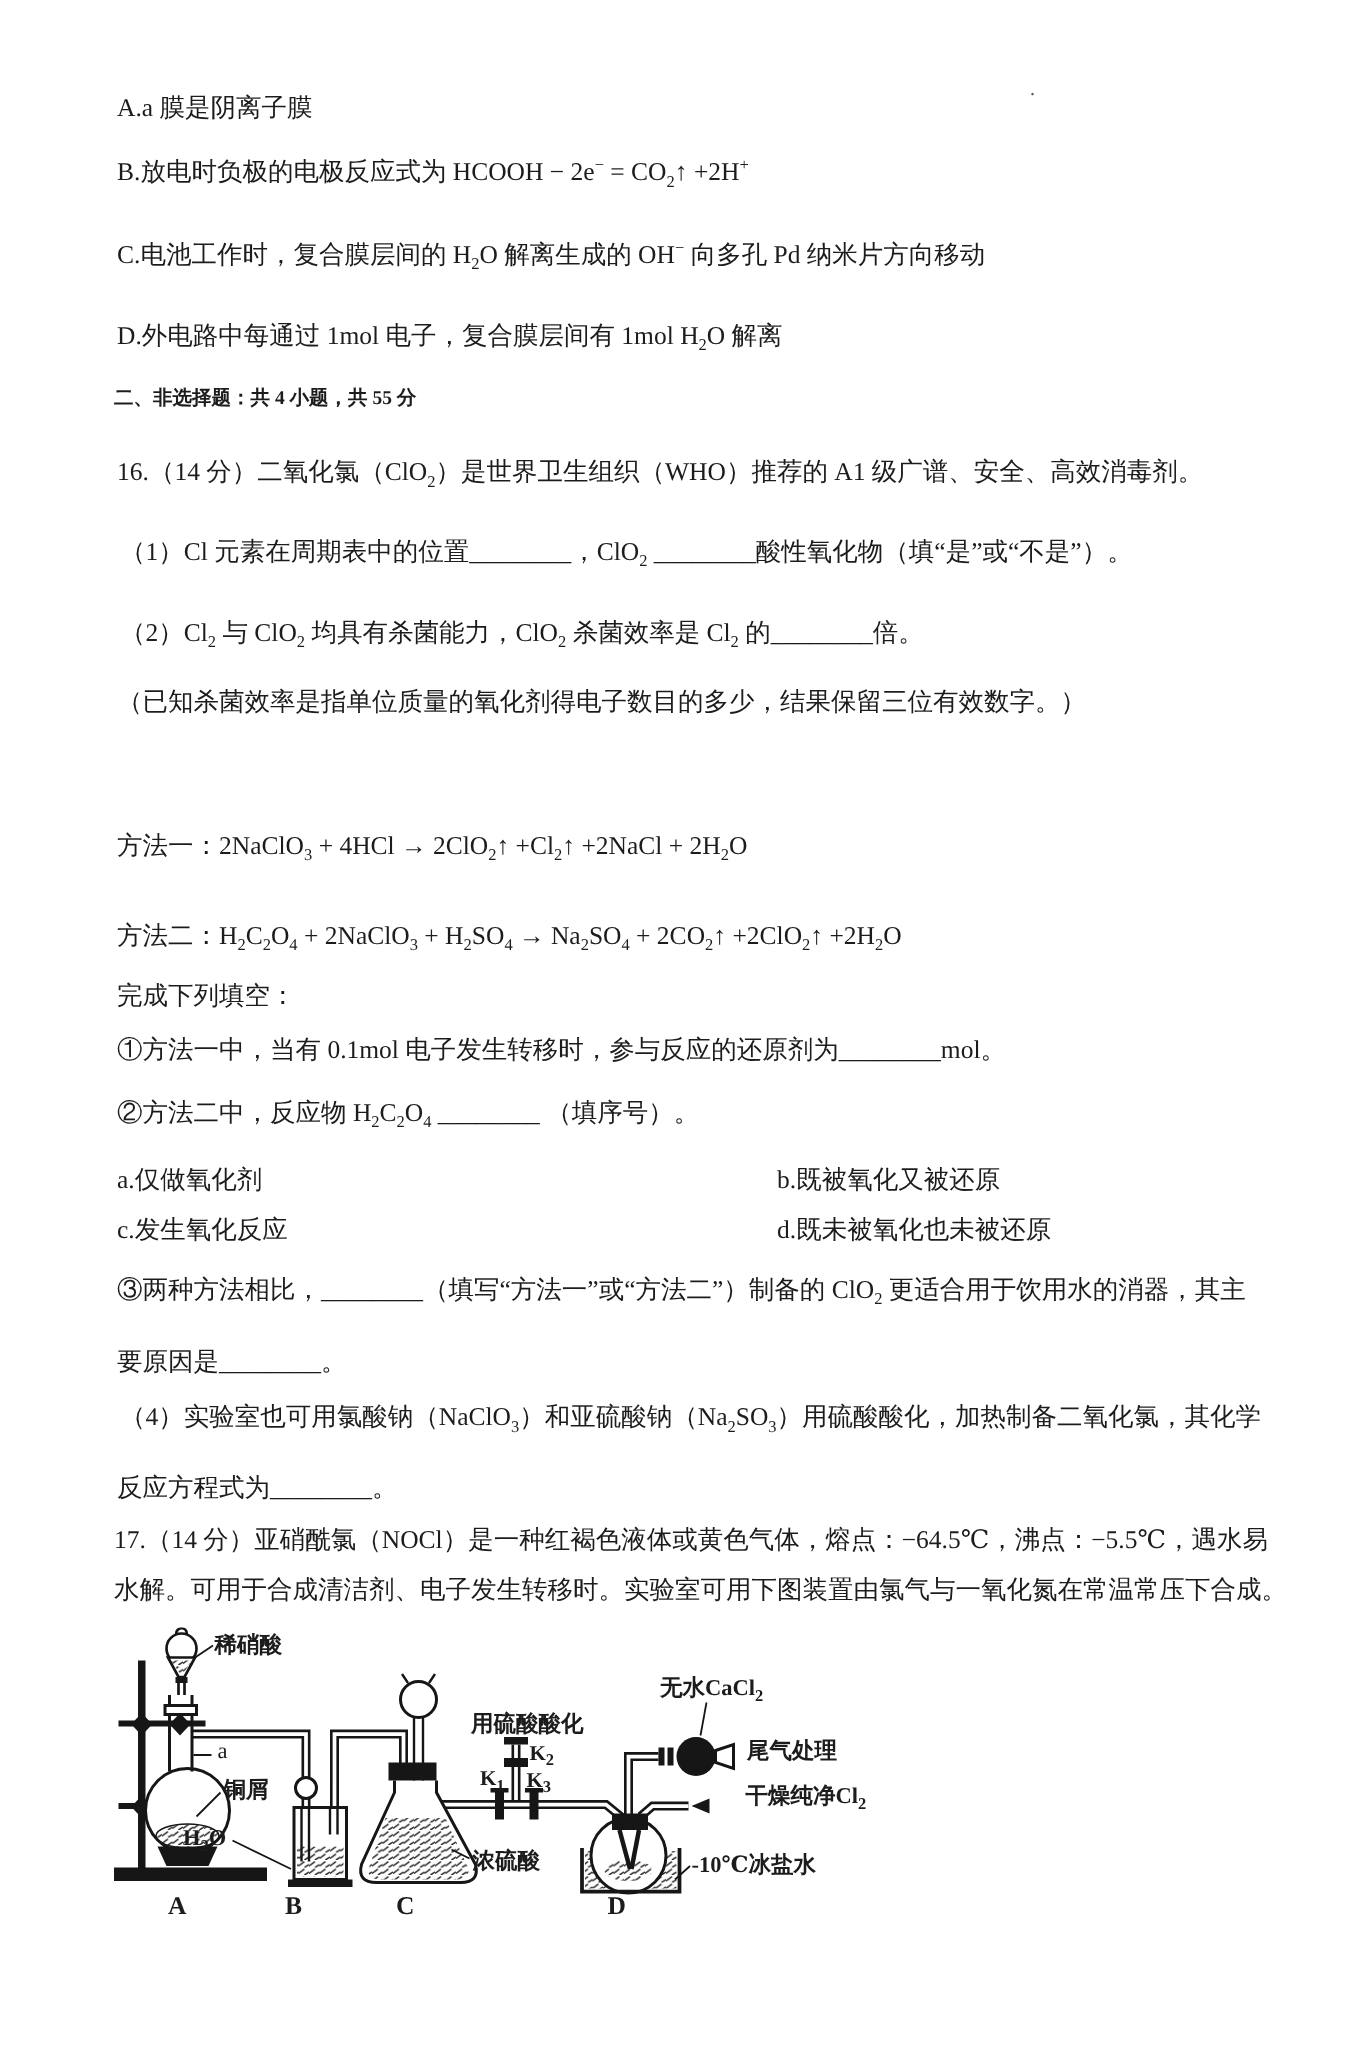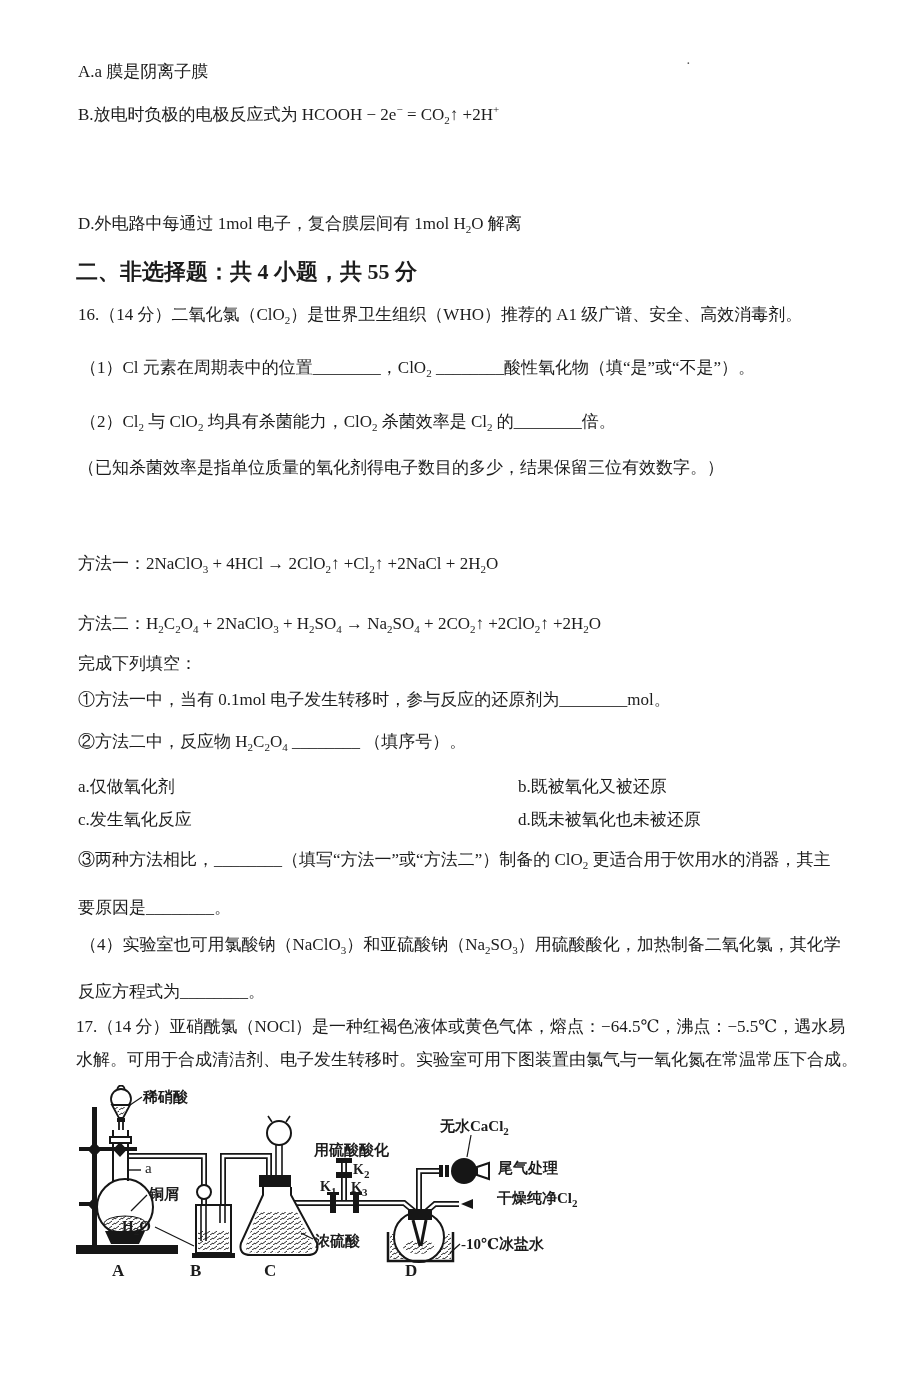--- a/index.html
+++ b/index.html
@@ -1,33 +1,34 @@
 <!DOCTYPE html>
 <html><head>
 <meta charset="utf-8">
 <style>
   html,body{margin:0;padding:0;background:#ffffff;}
   #page{position:relative;width:900px;height:1380px;background:#ffffff;overflow:hidden;
         font-family:"Liberation Serif","DejaVu Serif",serif;color:#1c1c1c;margin-left:48px;}
   .ln{position:absolute;font-size:17px;line-height:1.45;white-space:nowrap;}
-  .hdr{font-size:22px;font-weight:700;}
+  .hdr{font-size:13px;font-weight:700;}
   sub{font-size:11px;line-height:0;}
   sup{font-size:11px;line-height:0;}
   .dlabel{position:absolute;font-size:15px;font-weight:700;white-space:nowrap;line-height:1.1;}
   .klabel{position:absolute;font-size:14px;font-weight:700;white-space:nowrap;line-height:1;text-align:right;}
   .appletter{position:absolute;font-size:17px;font-weight:700;}
   .dot{position:absolute;font-size:14px;color:#555;}
 </style>
 </head>
 <body>
 
 <div id="page">
 
   <div class="ln" style="left:30px;top:60px">A.a 膜是阴离子膜</div>
   <div class="ln" style="left:30px;top:103px">B.放电时负极的电极反应式为 HCOOH − 2e<sup>−</sup> = CO<sub>2</sub>↑ +2H<sup>+</sup></div>
+  <div class="ln" style="left:30px;top:158px">C.电池工作时，复合膜层间的 H<sub>2</sub>O 解离生成的 OH<sup>−</sup> 向多孔 Pd 纳米片方向移动</div>
   <div class="ln" style="left:30px;top:212px">D.外电路中每通过 1mol 电子，复合膜层间有 1mol H<sub>2</sub>O 解离</div>
   <div class="dot" style="left:638px;top:56px">·</div>
 
   <div class="ln hdr" style="left:28px;top:256px">二、非选择题：共 4 小题，共 55 分</div>
 
   <div class="ln" style="left:30px;top:303px">16.（14 分）二氧化氯（ClO<sub>2</sub>）是世界卫生组织（WHO）推荐的 A1 级广谱、安全、高效消毒剂。</div>
   <div class="ln" style="left:32px;top:356px">（1）Cl 元素在周期表中的位置________，ClO<sub>2</sub> ________酸性氧化物（填“是”或“不是”）。</div>
   <div class="ln" style="left:32px;top:410px">（2）Cl<sub>2</sub> 与 ClO<sub>2</sub> 均具有杀菌能力，ClO<sub>2</sub> 杀菌效率是 Cl<sub>2</sub> 的________倍。</div>
   <div class="ln" style="left:30px;top:456px">（已知杀菌效率是指单位质量的氧化剂得电子数目的多少，结果保留三位有效数字。）</div>
   <div class="ln" style="left:30px;top:552px">方法一：2NaClO<sub>3</sub> + 4HCl → 2ClO<sub>2</sub>↑ +Cl<sub>2</sub>↑ +2NaCl + 2H<sub>2</sub>O</div>

